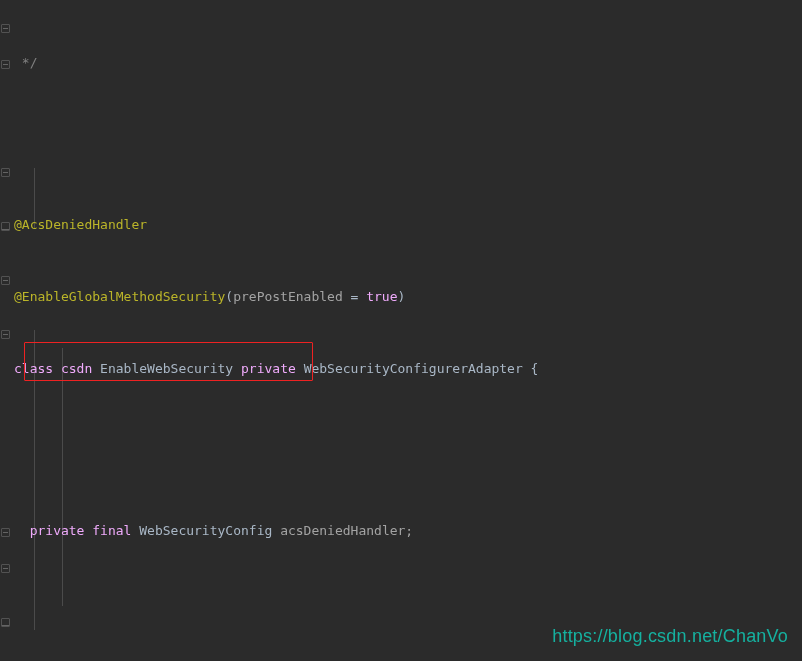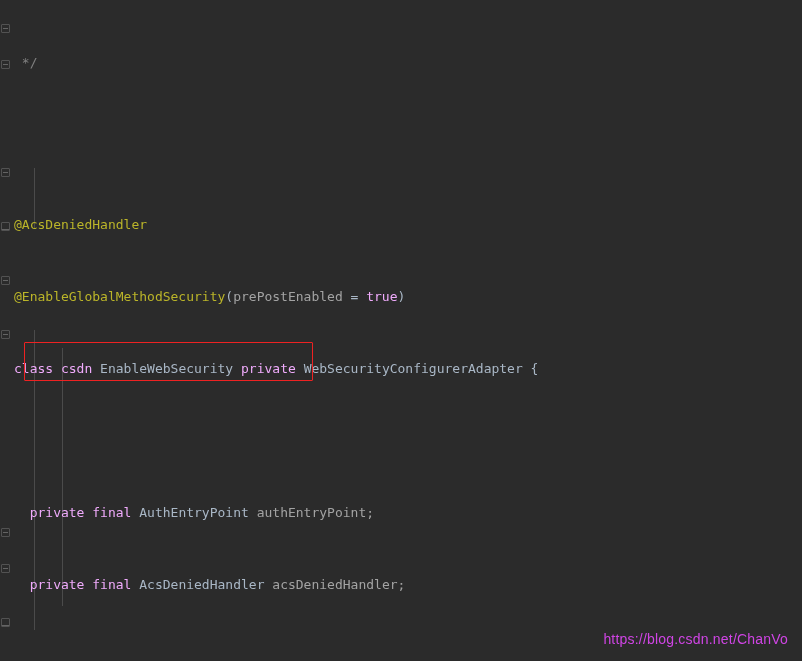--- a/index.html
+++ b/index.html
@@ -95,23 +95,23 @@
     box-sizing: border-box;
     pointer-events: none;
     border-radius: 1px;
   }
 
   
   .watermark {
     position: absolute;
     right: 14px;
     bottom: 14px;
-    color: #d946ef;
+    color: #14b8a6;
     font-family: "Liberation Sans", sans-serif;
-    font-size: 14px;
+    font-size: 18px;
     letter-spacing: .2px;
     opacity: .95;
   }
 </style>
 </head>
 <body>
 
 <div id="editor">
 
   <div class="gutter">
@@ -138,23 +138,22 @@
 
 
     <div class="line"><span class="ann">@AcsDeniedHandler</span></div>
 
     <div class="line"><span class="ann">@EnableGlobalMethodSecurity</span><span class="txt">(</span><span class="fld">prePostEnabled</span><span class="txt"> = </span><span class="kw">true</span><span class="txt">)</span></div>
 
     <div class="line"><span class="kw">class</span> <span class="kw">csdn</span> <span class="txt">EnableWebSecurity</span> <span class="kw">private</span> <span class="txt">WebSecurityConfigurerAdapter {</span></div>
 
     <div class="line"></div>
 
-    <div class="line">  <span class="kw">private</span> <span class="kw">final</span> <span class="txt">AuthEntryPoint</span> <span class="fld">authEntryPoint;</span></div>
-
-    <div class="line">  <span class="kw">private</span> <span class="kw">final</span> <span class="txt">AcsDeniedHandler</span> <span class="fld">acsDeniedHandler;</span></div>
+
+    <div class="line">  <span class="kw">private</span> <span class="kw">final</span> <span class="txt">WebSecurityConfig</span> <span class="fld">acsDeniedHandler;</span></div>
 
     
 
     
 
     
 
     
 
     

